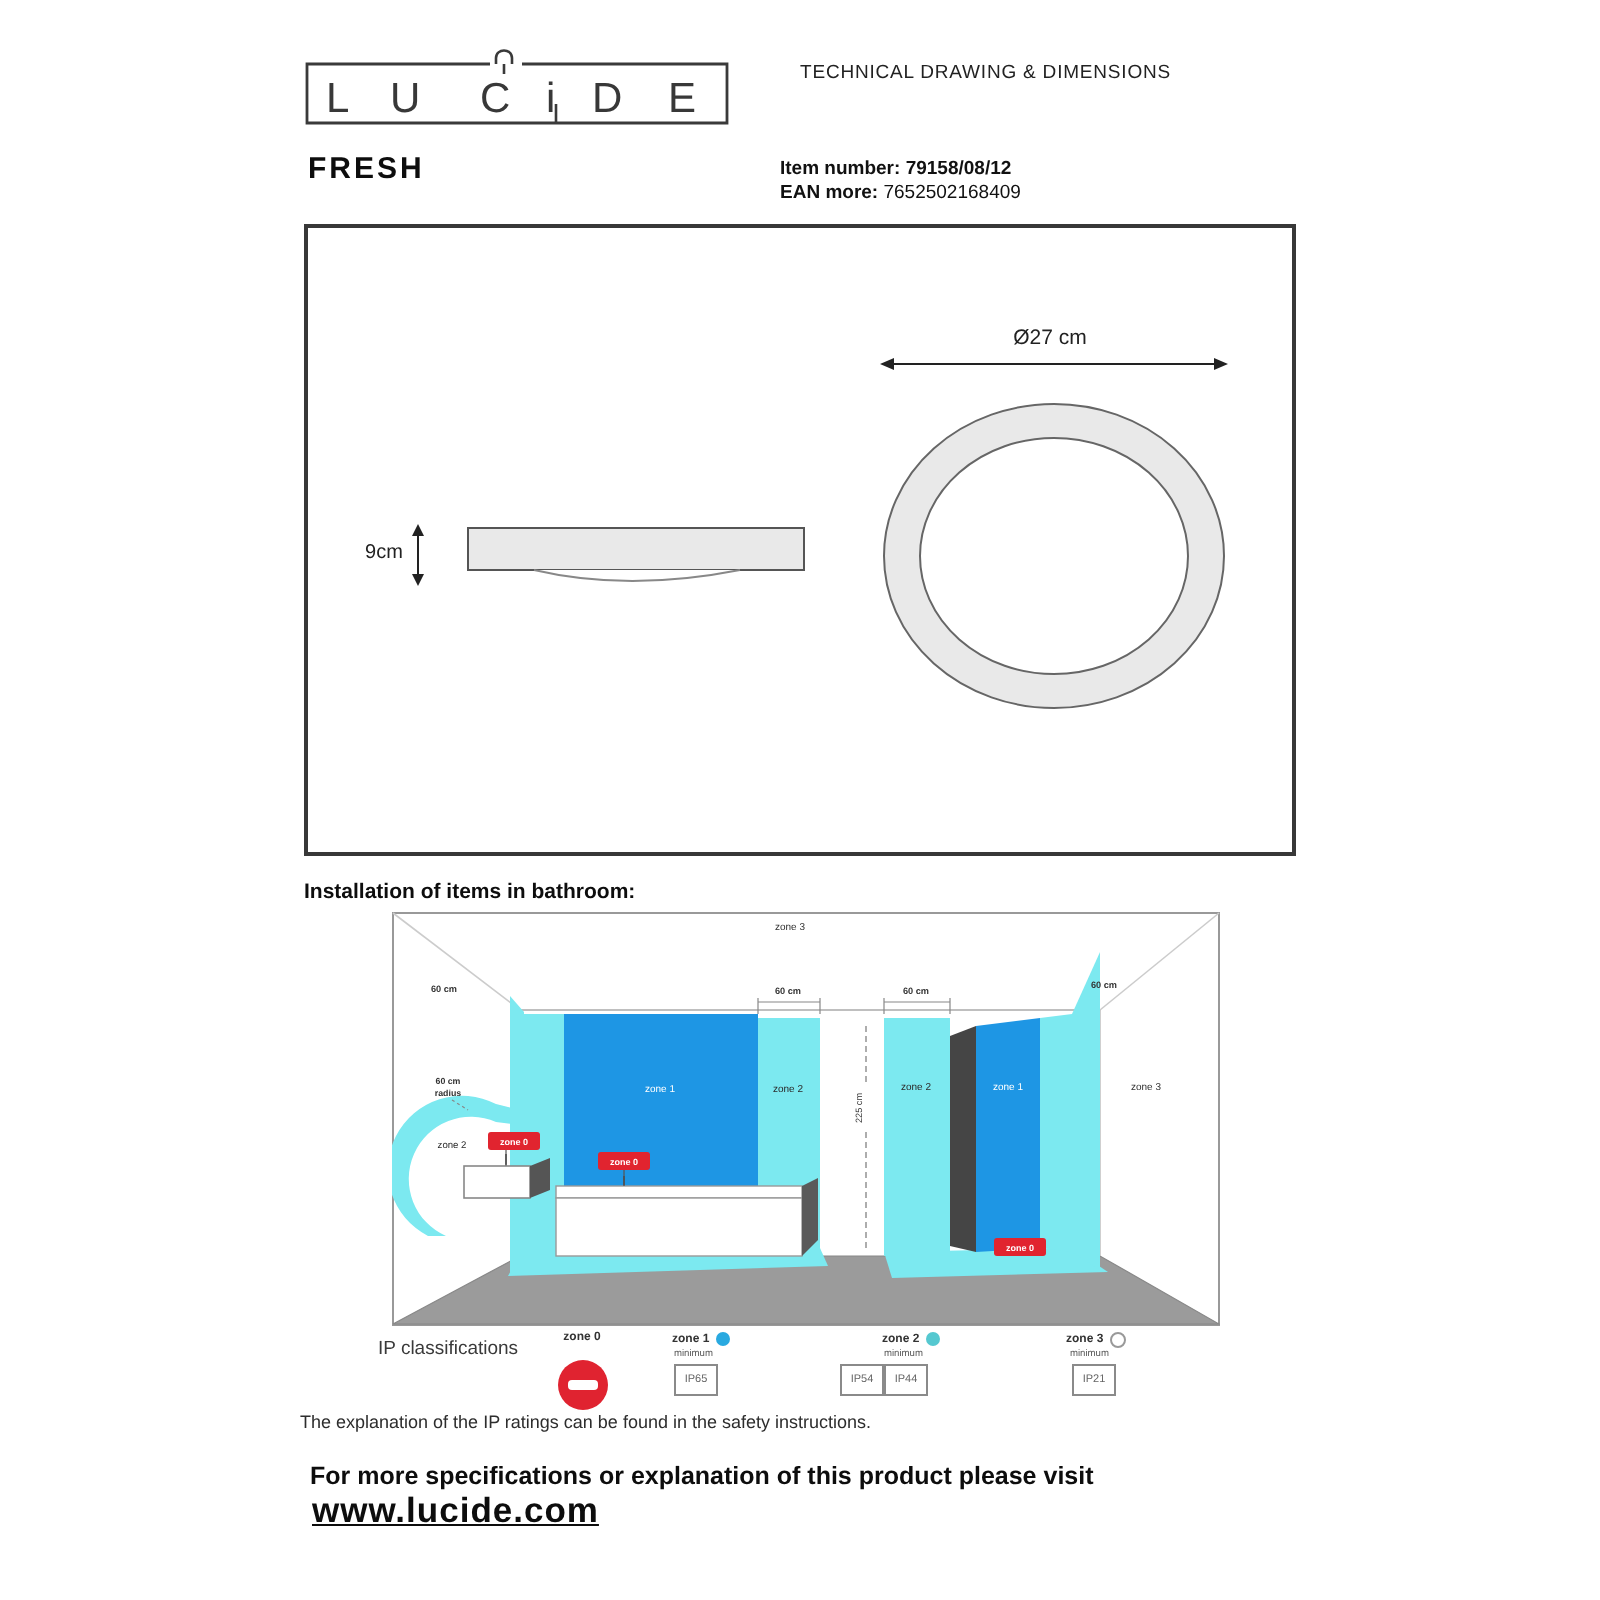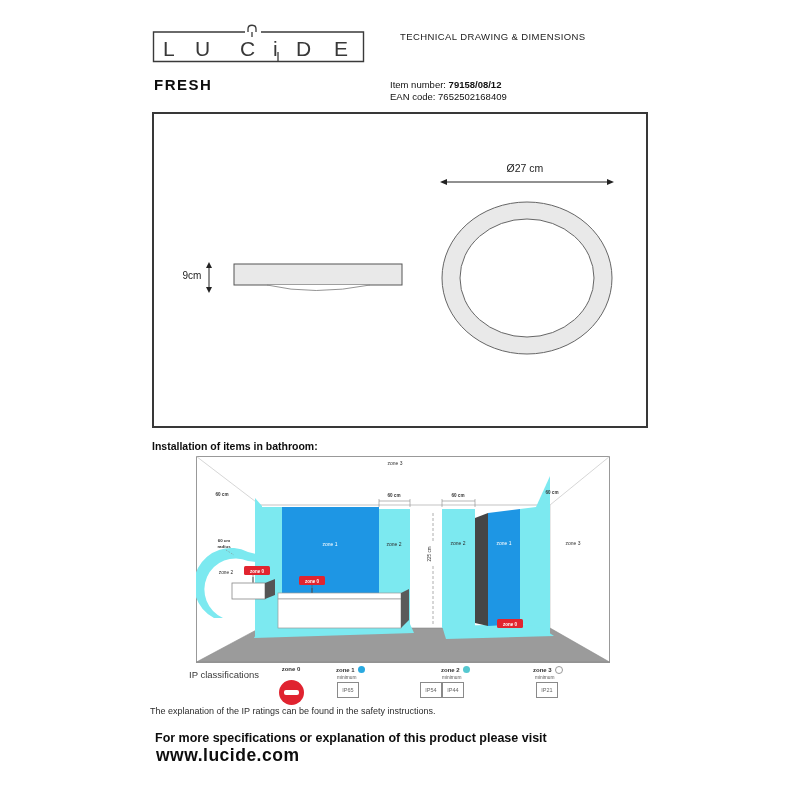--- a/index.html
+++ b/index.html
@@ -6,39 +6,39 @@
   body{
     width:800px;height:800px;background:#ffffff;position:relative;
     font-family:"Liberation Sans",sans-serif;color:#1a1a1a;overflow:hidden;
   }
   .abs{position:absolute;}
   
   .doc-title{left:400px;top:31px;width:256px;text-align:left;font-size:9.5px;letter-spacing:.4px;color:#222;}
   .logo{left:150px;top:20px;}
   .product-name{left:154px;top:76px;font-size:15px;font-weight:bold;letter-spacing:1.5px;color:#0d0d0d;}
   .item-block{left:390px;top:79px;font-size:9.5px;line-height:12px;color:#111;}
-  .item-block .lbl{font-weight:normal;}
+  .item-block .lbl{font-weight:bold;}
   .item-block .val-b{font-weight:bold;}
   
   .draw-box{left:152px;top:112px;width:492px;height:312px;border:2px solid #383838;background:#fff;}
   
   .bath-heading{left:152px;top:440px;font-size:10.5px;font-weight:bold;color:#0d0d0d;text-align:right;}
   .bath-svg{left:196px;top:456px;}
   
   .ip-heading{left:189px;top:669px;font-size:9.5px;font-weight:normal;color:#3a3a3a;}
   .ipz-label{font-size:6px;font-weight:bold;color:#333;white-space:nowrap;display:flex;align-items:center;gap:3px;}
   .ipz-min{font-size:4.8px;color:#555;}
   .ip-box{border:1px solid #8a8a8a;background:#fff;width:20px;height:14px;display:flex;align-items:center;justify-content:center;font-size:5.5px;color:#666;}
   .dot{width:7px;height:7px;border-radius:50%;}
   .noentry{width:25px;height:25px;border-radius:50%;background:#E02330;display:flex;align-items:center;justify-content:center;}
   .noentry .bar{width:15px;height:4.5px;border-radius:2px;background:#fff;}
   .ip-note{left:150px;top:706px;width:410px;text-align:left;font-size:9px;color:#2d2d2d;}
   
   .footer-line1{left:155px;top:731px;font-size:12.5px;font-weight:bold;color:#0d0d0d;}
-  .footer-line2{left:156px;top:745px;font-size:17.5px;font-weight:bold;letter-spacing:.5px;color:#0d0d0d;}
+  .footer-line2{left:156px;top:745px;font-size:17.5px;font-weight:bold;letter-spacing:.5px;color:#0d0d0d;text-decoration:underline;}
   svg text{font-family:"Liberation Sans",sans-serif;}
 </style>
 </head>
 <body>
 
 <div class="abs doc-title">TECHNICAL DRAWING &amp; DIMENSIONS</div>
 
 <svg class="abs logo" width="218" height="52" viewBox="0 0 218 52">
   <path d="M95,12 H3.5 V41.5 H213.5 V12 H111" fill="none" stroke="#3a3a3a" stroke-width="1.4"></path>
   <path d="M98,12 V9 C98,4 106,4 106,9 V12" fill="none" stroke="#3a3a3a" stroke-width="1.3"></path>
@@ -53,21 +53,21 @@
 </svg>
 
 <div class="abs product-name">FRESH</div>
 
 <div class="abs item-block">
   <div>
     <span class="lbl">Item number:</span>
     <span class="val-b">79158/08/12</span>
   </div>
   <div>
-    <span class="lbl">EAN code:</span>
+    <span class="lbl">EAN more:</span>
     <span>7652502168409</span>
   </div>
 </div>
 
 <div class="abs draw-box">
   <svg width="492" height="312" viewBox="0 0 492 312">
 
     <rect x="80" y="150" width="168" height="21" fill="#E9E9E9" stroke="#555" stroke-width="1"></rect>
     <path d="M113,171 Q160,182 216,171" fill="#ffffff" stroke="#888" stroke-width="0.9"></path>
     <text x="38" y="165" text-anchor="middle" font-size="10" fill="#222">9cm</text>

